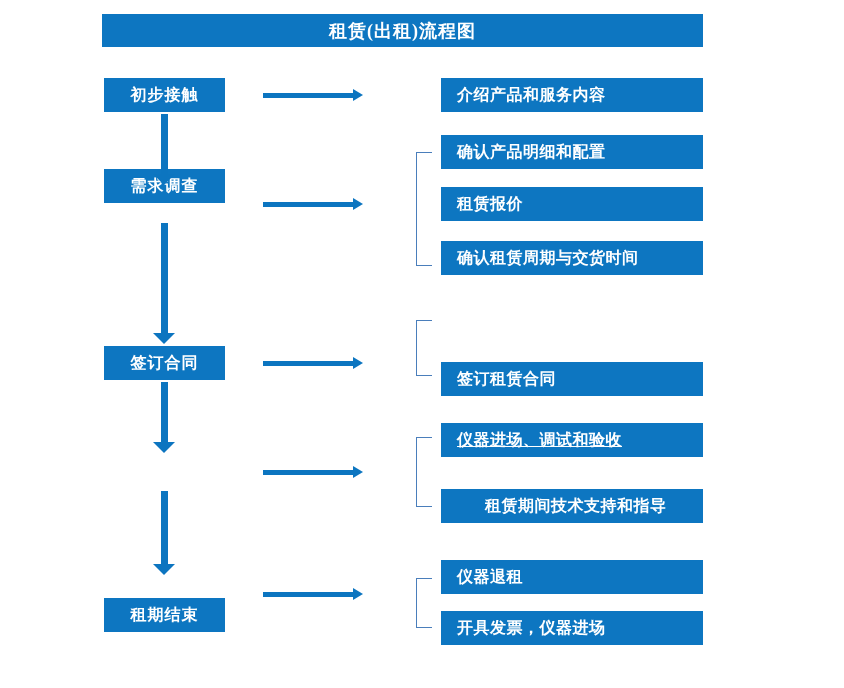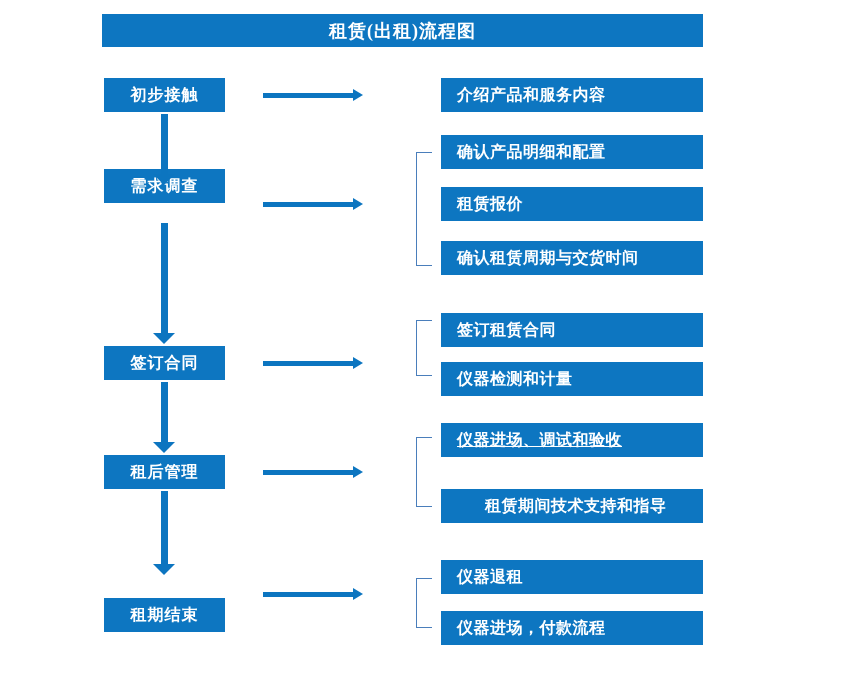--- a/index.html
+++ b/index.html
@@ -89,21 +89,20 @@
 <div id="canvas">
 
   <div class="title-bar">租赁(出租)流程图</div>
 
   <div class="stage-box" style="top:78px;">初步接触</div>
 
   <div class="stage-box" style="top:169px;">需求调查</div>
 
   <div class="stage-box" style="top:346px;text-align:center;">签订合同</div>
 
-  <div class="stage-box" style="top:455px;">租后管理</div>
 
   <div class="stage-box" style="top:598px;">租期结束</div>
 
   <div class="v-arrow" style="left:153px;top:114px;height:71px;">
     <div class="shaft"></div>
     <div class="head"></div>
   </div>
 
   <div class="v-arrow" style="left:153px;top:223px;height:121px;">
     <div class="shaft"></div>
@@ -154,25 +153,24 @@
   <div class="bracket" style="top:578px;height:50px;"></div>
 
   <div class="detail-box" style="top:78px;">介绍产品和服务内容</div>
 
   <div class="detail-box" style="top:135px;">确认产品明细和配置</div>
 
   <div class="detail-box" style="top:241px;">确认租赁周期与交货时间</div>
 
   <div class="detail-box" style="top:187px;">租赁报价</div>
 
-  <div class="detail-box" style="top:313px;">签订租赁合同</div>
 
-  <div class="detail-box" style="top:362px;">仪器检测和计量</div>
+  <div class="detail-box" style="top:362px;">签订租赁合同</div>
 
   <div class="detail-box" style="top:423px;text-decoration:underline;">仪器进场、调试和验收</div>
 
   <div class="detail-box" style="top:489px;padding-left:44px;">租赁期间技术支持和指导</div>
 
   <div class="detail-box" style="top:560px;text-align:center;">仪器退租</div>
 
-  <div class="detail-box" style="top:611px;">仪器进场，付款流程</div>
+  <div class="detail-box" style="top:611px;">开具发票，仪器进场</div>
 
 </div>
 
 </body></html>

